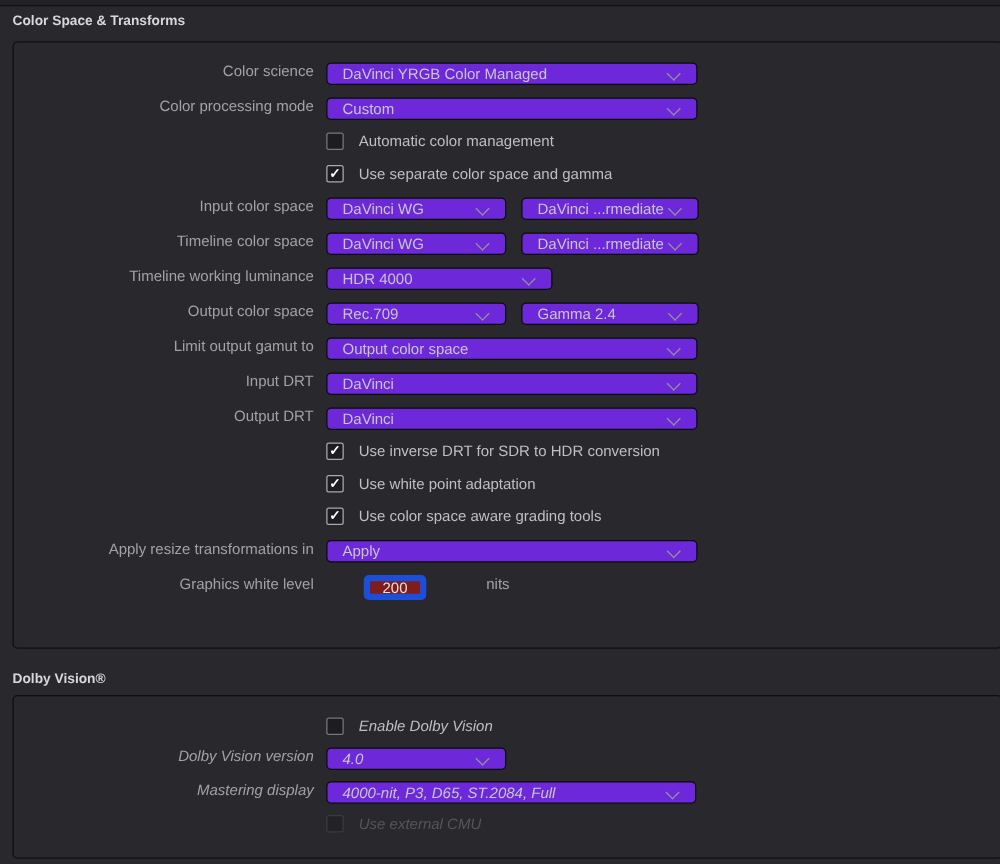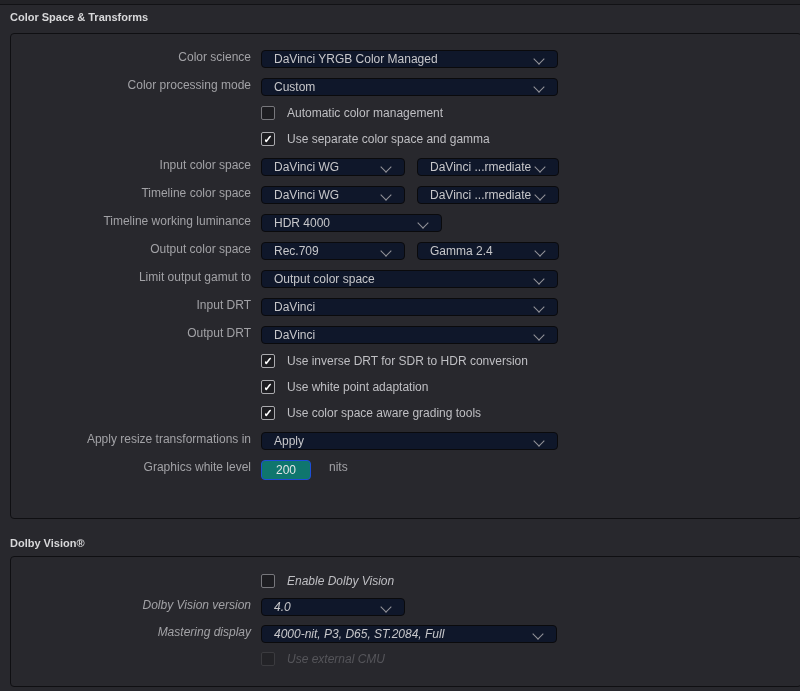--- a/index.html
+++ b/index.html
@@ -39,21 +39,21 @@
   .row.cb-row { height: 16px; }
   .panel.dolby .row { margin-bottom: 9px; font-style: italic; }
   .panel.dolby .row.first { margin-bottom: 8px; }
   .lbl {
     width: 250px; padding-right: 10px; box-sizing: border-box;
     text-align: right; color: #a2a2a6; flex: none;
     white-space: nowrap;
   }
   .dd {
     position: relative; height: 18px; box-sizing: border-box;
-    background: #0f172a;
+    background: #6d28d9;
     border: 1px solid #0a0a0c;
     border-radius: 4px;
     display: flex; align-items: center;
     padding-left: 12px;
     color: #c7c7ca;
     flex: none;
     white-space: nowrap;
     overflow: hidden;
   }
   .dd-full   { width: 297px; }
@@ -77,22 +77,22 @@
     display: flex; align-items: center; justify-content: center;
     color: #ffffff; font-size: 11px; font-weight: bold; line-height: 1;
     flex: none;
   }
   .cb.checked { border-color: #aaaaae; }
   .cb.disabled { border-color: #3b3b3f; background: #232327; }
   .cb-label { margin-left: 12px; color: #bfbfc3; white-space: nowrap; }
   .cb-label.disabled { color: #55555a; }
   .num-input {
     width: 50px; height: 20px; box-sizing: border-box;
-    background: #0f766e;
-    border: 1px solid #1d4ed8;
+    background: #7f1d1d;
+    border: 5px solid #1d4ed8;
     border-radius: 4px;
     color: #e4e4e6; text-align: center;
     font-family: "Liberation Sans", sans-serif; font-size: 12px;
     flex: none;
   }
   .unit { margin-left: 18px; color: #a2a2a6; }
 </style>
 </head>
 <body>
 
@@ -225,21 +225,21 @@
   </div>
 
   <div class="row">
     <div class="lbl">Apply resize transformations in</div>
     <div class="dd dd-full">
       <span>Apply</span>
       <span class="chev"></span>
     </div>
   </div>
 
-  <div class="row" style="height:20px;">
+  <div class="row" style="height:20px;gap:30px;">
     <div class="lbl">Graphics white level</div>
     <input class="num-input" value="200" style="">
     <span class="unit">nits</span>
   </div>
 
 </div>
 
 <div class="section-title dolby">Dolby Vision®</div>
 
 <div class="panel dolby">

